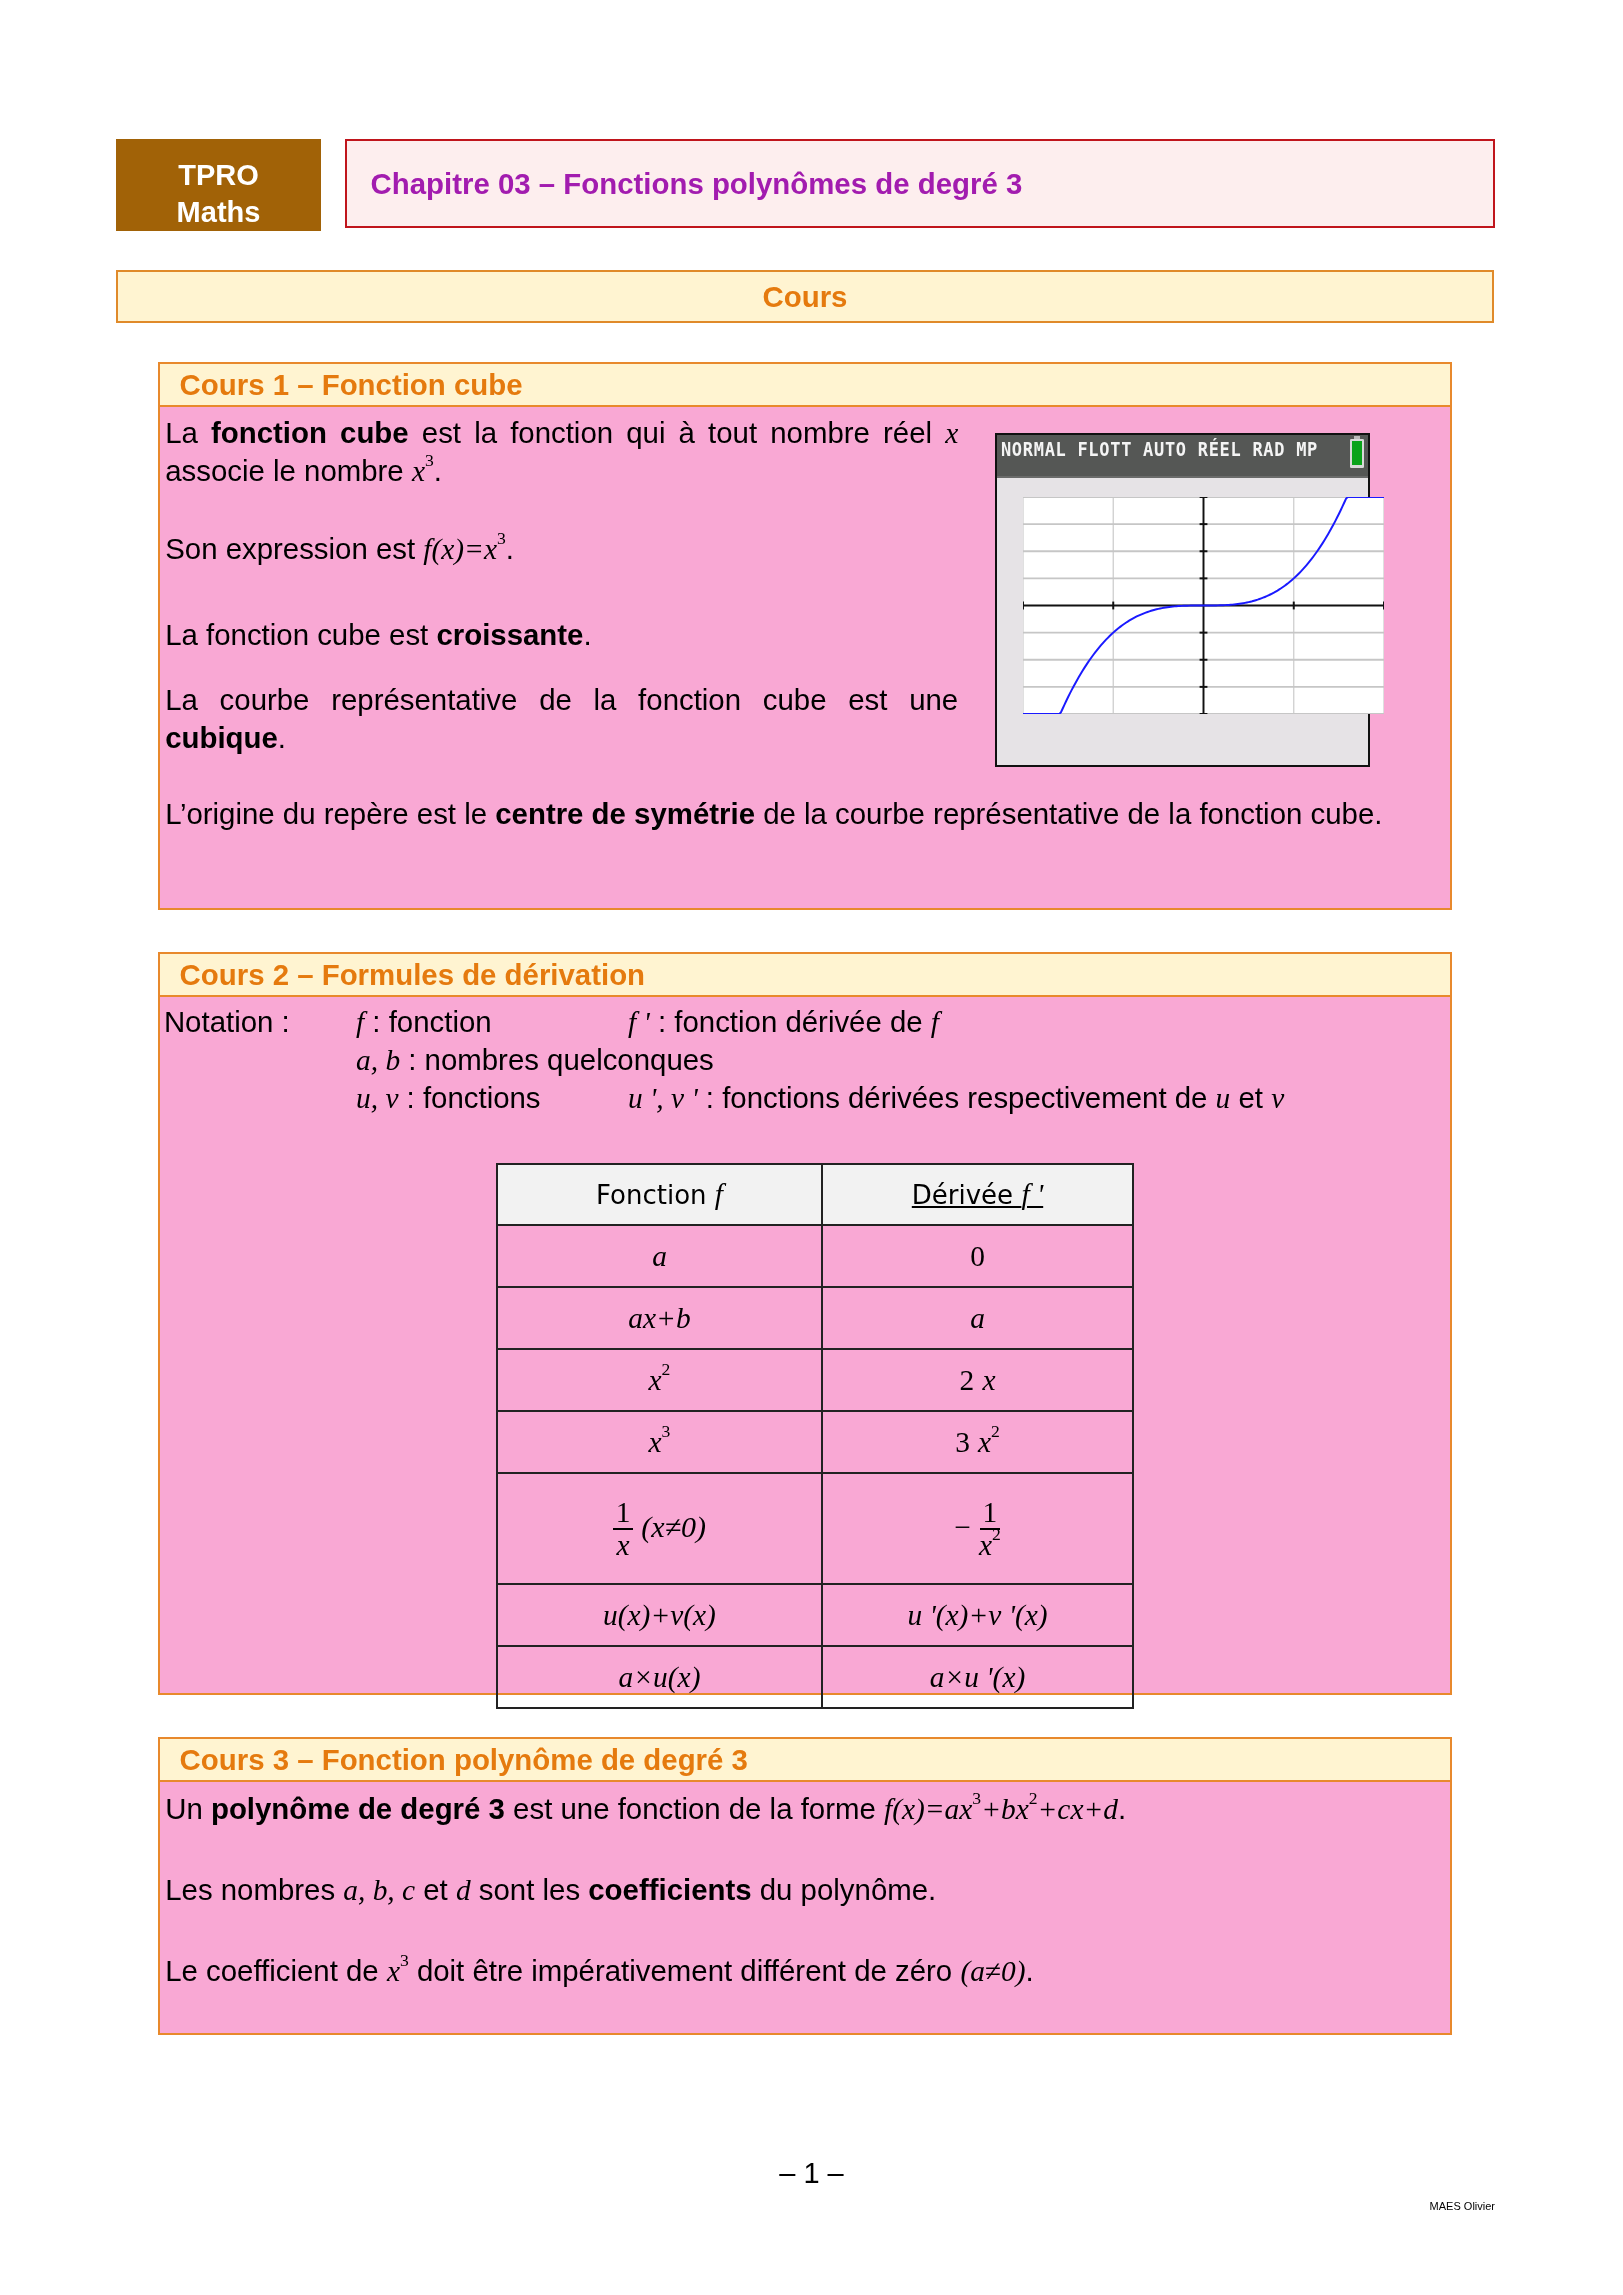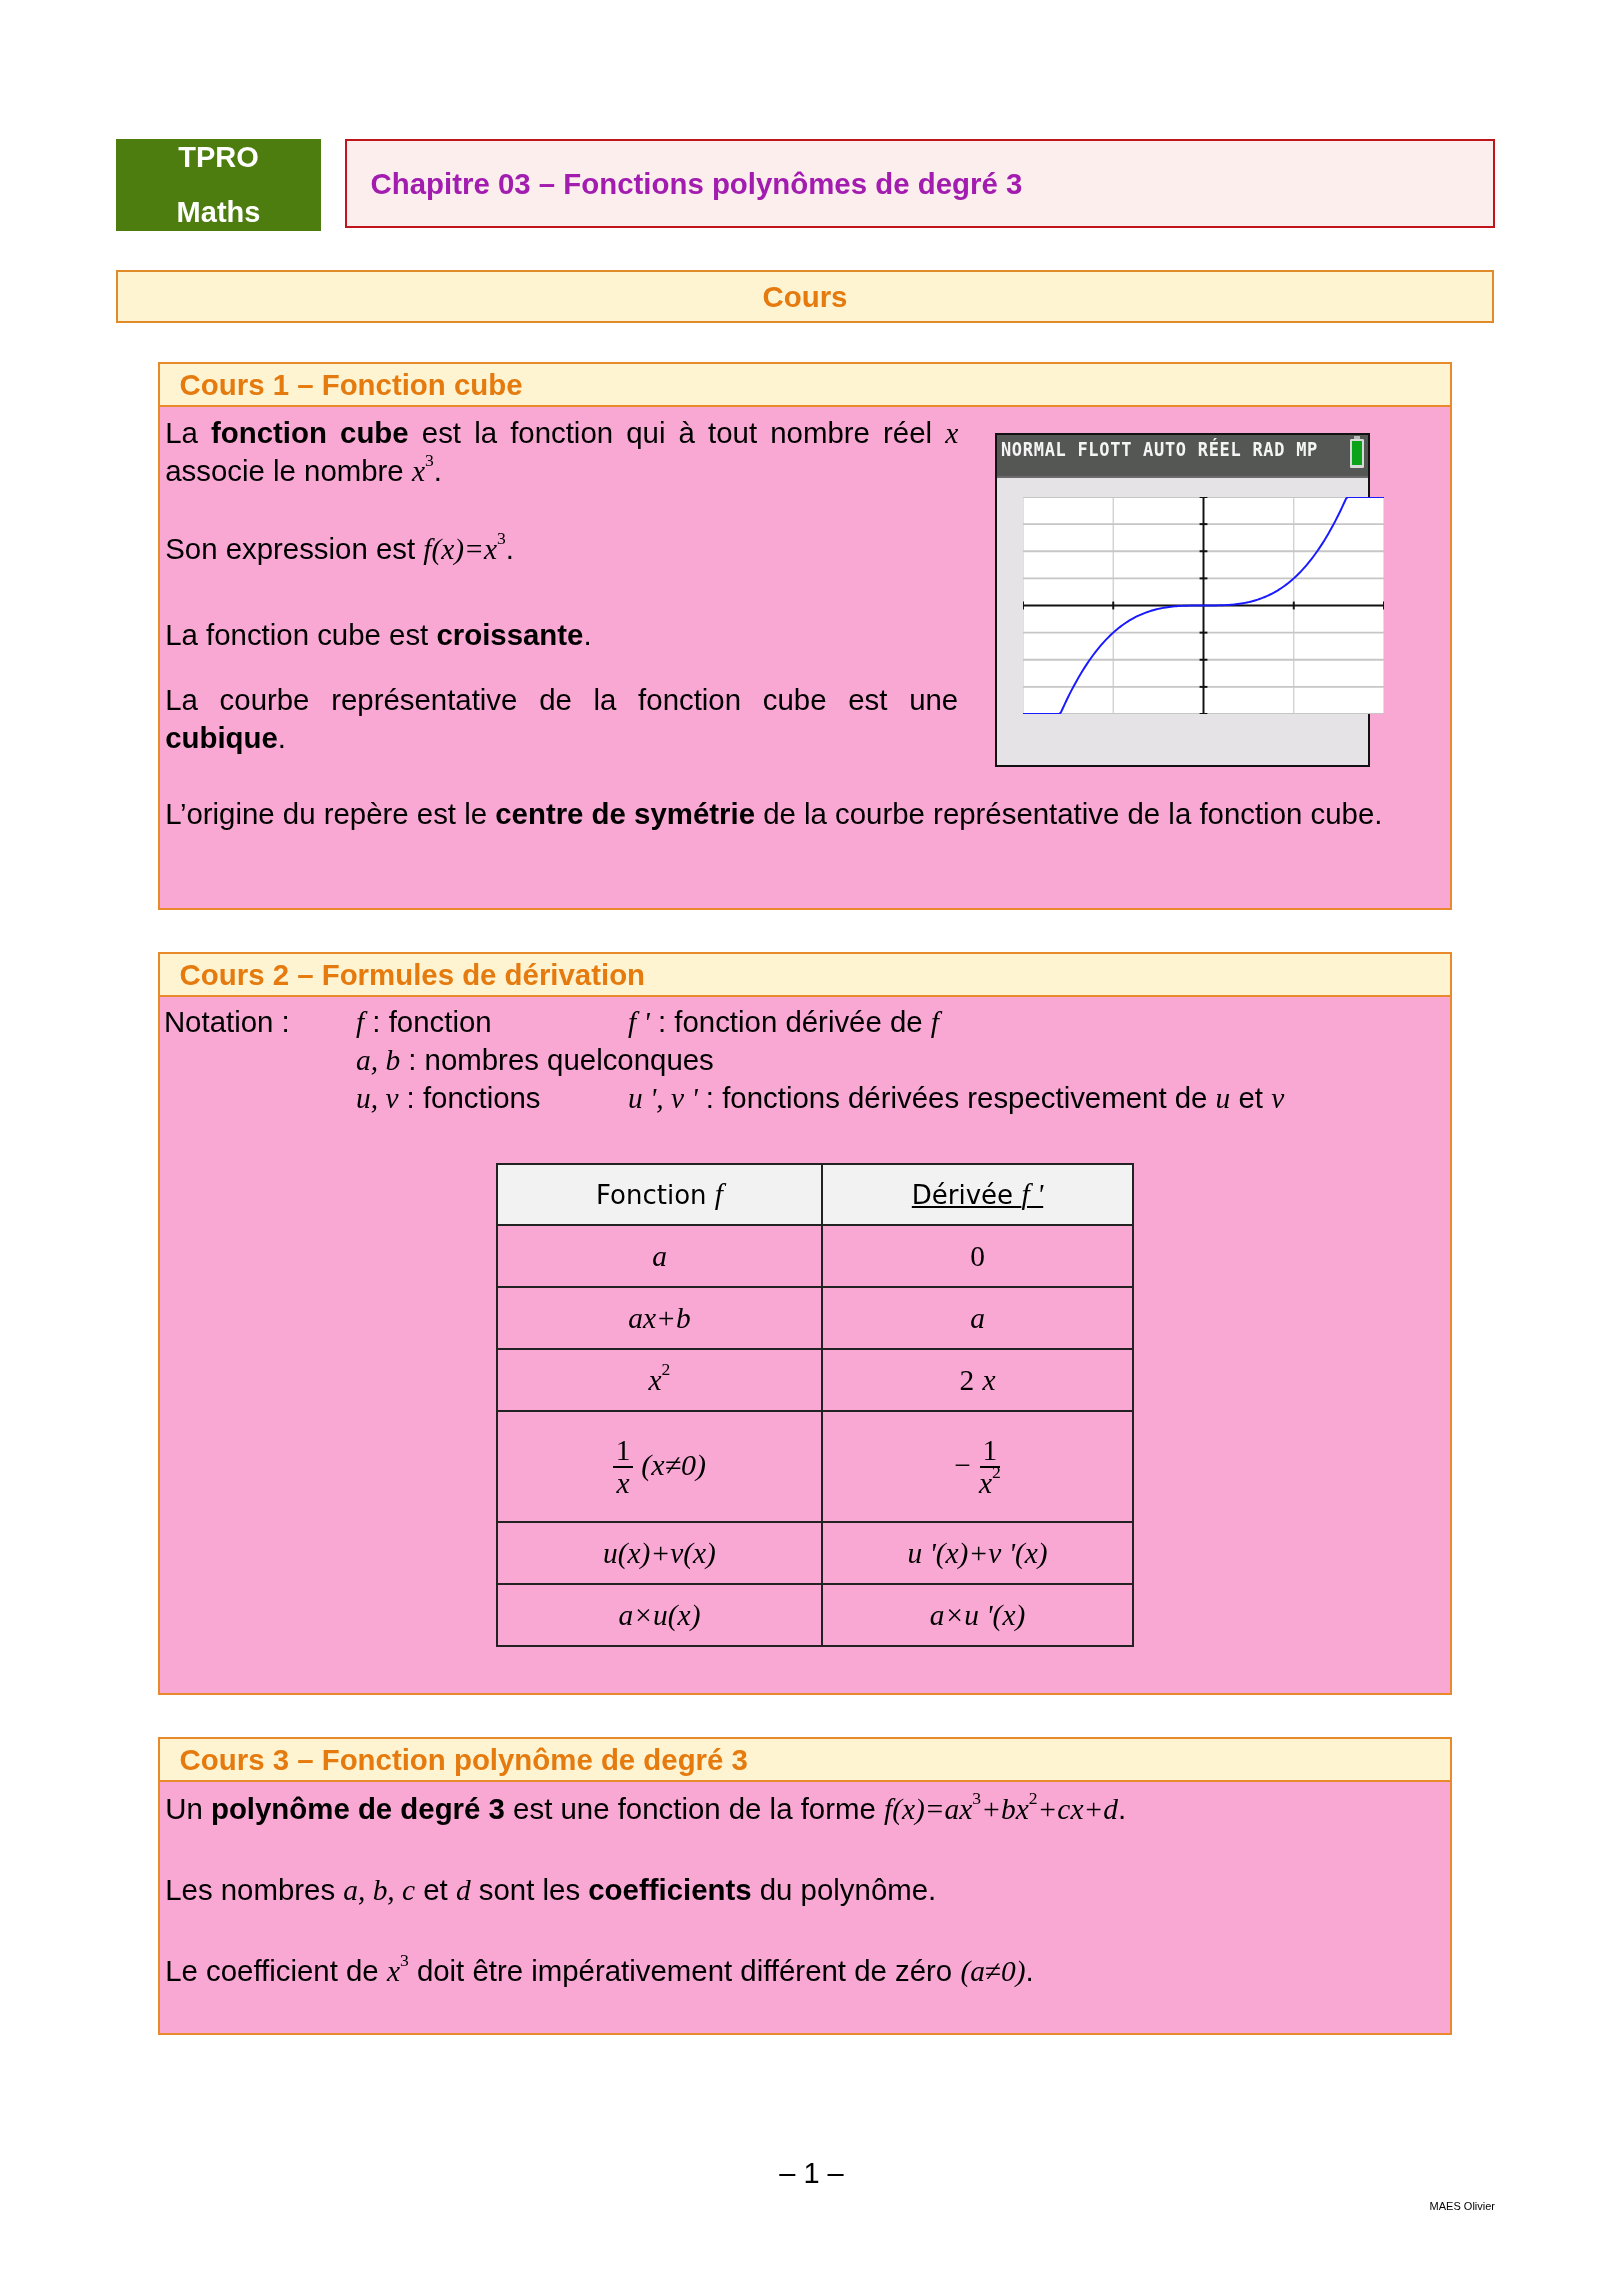--- a/index.html
+++ b/index.html
@@ -4,23 +4,23 @@
 <style>
   html, body { margin: 0; padding: 0; background: #ffffff; }
   body { width: 1623px; height: 2295px; position: relative; overflow: hidden;
          font-family: "Liberation Sans", sans-serif; color: #000; }
   .abs { position: absolute; box-sizing: border-box; }
   .math { font-family: "Liberation Serif", serif; font-style: italic; }
   .mnum { font-family: "Liberation Serif", serif; font-style: normal; }
   sup { font-size: 60%; vertical-align: 0.85em; line-height: 0; }
 
   
-  #badge { left: 116px; top: 139px; width: 205px; height: 92px; background: #4d7c0f;
+  #badge { left: 116px; top: 139px; width: 205px; height: 92px; background: #a16207;
            color: #fff; font-weight: bold; font-size: 29px; line-height: 37px;
-           display: flex; flex-direction: column; align-items: center; justify-content: space-between; }
+           display: flex; flex-direction: column; align-items: center; justify-content: flex-end; }
   #chapter { left: 345px; top: 139px; width: 1150px; height: 89px; background: #fdeeee;
              border: 2px solid #c0151c; display: flex; align-items: center; padding-left: 23.6px;
              color: #a21caf; font-weight: bold; font-size: 29.4px; }
   #cours-banner { left: 116px; top: 270px; width: 1378px; height: 53px; background: #fff4d1;
                   border: 2px solid #e08a2a; display: flex; align-items: center; justify-content: center;
                   color: #e57a0e; font-weight: bold; font-size: 29.4px; }
 
   
   .box { border: 2px solid #e8892c; background: #f9a8d4; }
   .box-head { position: absolute; left: 0; top: 0; right: 0; height: 43px; background: #fff4d1;
@@ -162,20 +162,24 @@
     <td><span class="mnum">0</span></td>
   </tr>
   <tr>
     <td><span class="math">ax+b</span></td>
     <td><span class="math">a</span></td>
   </tr>
   <tr>
     <td><span class="math">x</span><sup class="mnum">2</sup></td>
     <td><span class="mnum">2</span> <span class="math">x</span></td>
   </tr>
+  <tr>
+    <td><span class="math">x</span><sup class="mnum">3</sup></td>
+    <td><span class="mnum">3</span> <span class="math">x</span><sup class="mnum">2</sup></td>
+  </tr>
   <tr style="height:109px">
     <td style="height:109px">
       <span class="frac">
             <span class="num mnum">1</span>
             <span class="math">x</span>
           </span>
       <span class="math" style="font-size:30px">(x≠0)</span>
     </td>
     <td style="height:109px">
       <span class="mnum">−</span>

